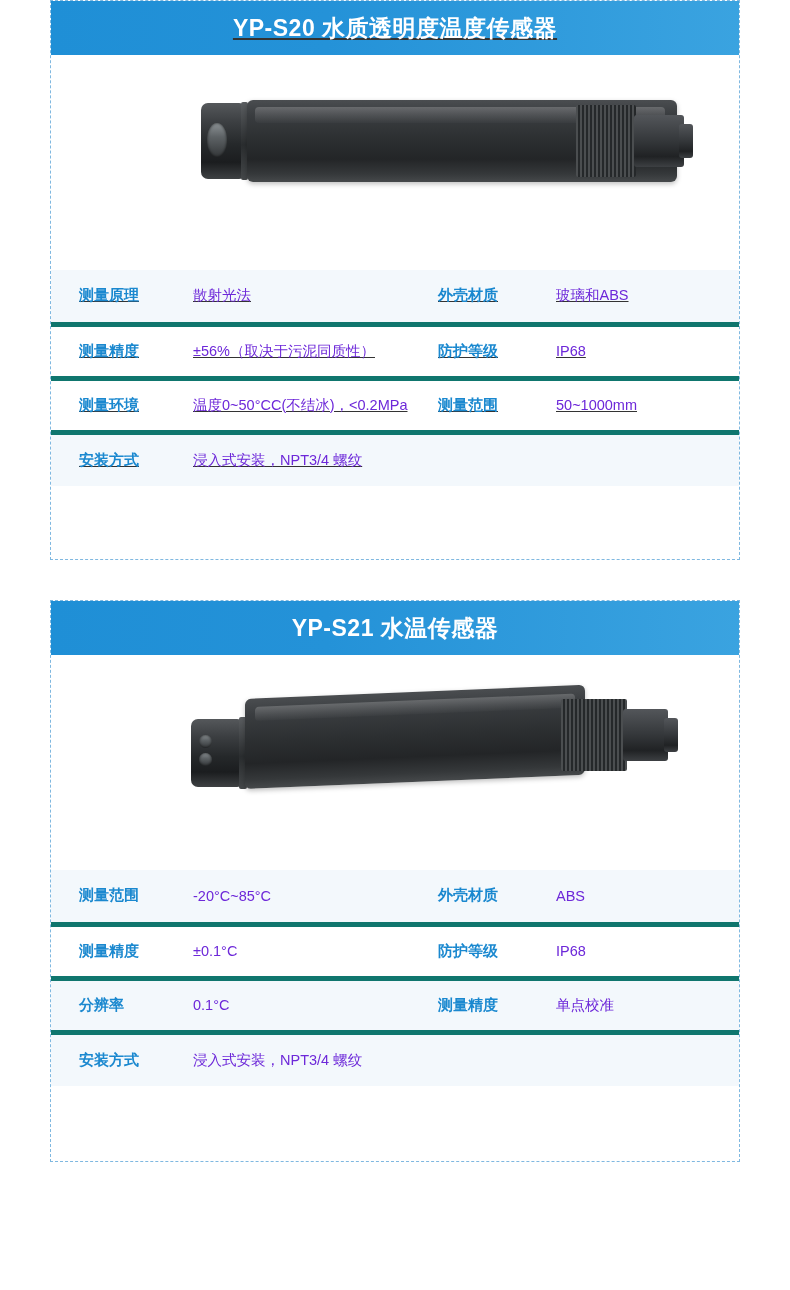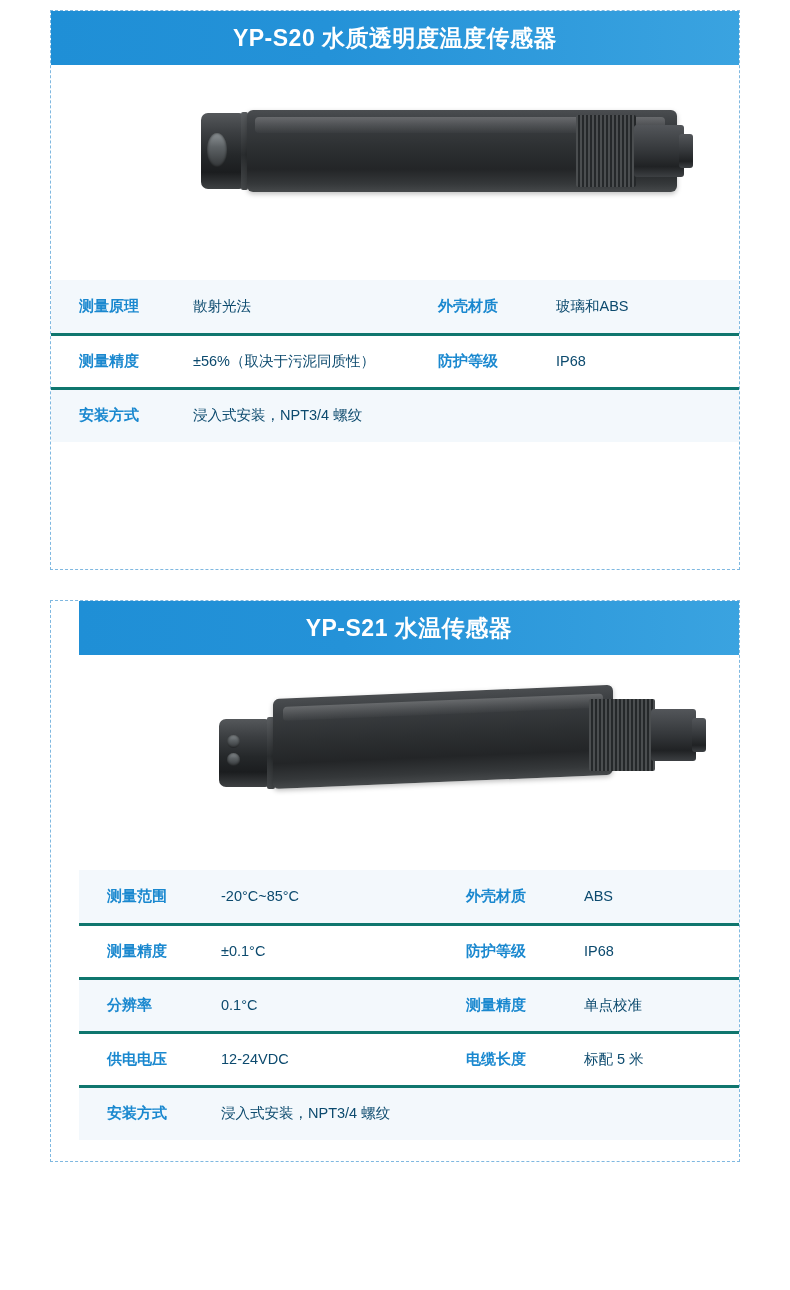--- a/index.html
+++ b/index.html
@@ -22,22 +22,22 @@
   }
 
   .product-card {
     position: absolute;
     left: 50px;
     width: 690px;
     border: 1px dashed #7fb8e0;
     box-sizing: border-box;
     background: #ffffff;
   }
-  #card-1 { top: 10px; height: 560px; }
-  #card-2 { top: 600px; height: 562px; padding-left: 28px; }
+  #card-1 { top: 0; height: 560px; text-decoration: underline; }
+  #card-2 { top: 600px; height: 562px; }
 
   .card-header {
     height: 54px;
     background: linear-gradient(to right, #1f8fd6 0%, #2492d8 40%, #3aa3e0 100%);
     display: flex;
     align-items: center;
     justify-content: center;
     color: #ffffff;
     font-size: 23px;
     font-weight: bold;
@@ -101,31 +101,31 @@
     width: 100%;
     border-collapse: collapse;
     font-size: 14.5px;
     margin: 0;
   }
   .spec-table tr { height: 54px; }
   .spec-table tr.alt { background: #f3f8fc; }
   .spec-table td {
     padding: 0;
     vertical-align: middle;
-    border-bottom: 3px solid #0f766e;
+    border-bottom: 5px solid #0f766e;
   }
   .spec-table tr:last-child td { border-bottom: none; }
   .lbl {
     color: #1a88cf;
     font-weight: bold;
     font-size: 15px;
     white-space: nowrap;
   }
   .val {
-    color: #0c4a6e;
+    color: #6d28d9;
     font-size: 14.5px;
   }
   td.lbl-1 { width: 110px; padding-left: 28px; }
   td.val-1 { width: 235px; padding-left: 4px; }
   td.lbl-2 { width: 110px; padding-left: 10px; }
   td.val-2 { padding-left: 8px; }
   td.val-wide { padding-left: 4px; }
 </style>
 </head>
 <body>
@@ -161,20 +161,26 @@
           <td class="val val-1">散射光法</td>
           <td class="lbl lbl-2">外壳材质</td>
           <td class="val val-2">玻璃和ABS</td>
         </tr>
         <tr>
           <td class="lbl lbl-1">测量精度</td>
           <td class="val val-1">±56%（取决于污泥同质性）</td>
           <td class="lbl lbl-2">防护等级</td>
           <td class="val val-2">IP68</td>
         </tr>
+        <tr>
+          <td class="lbl lbl-1">测量环境</td>
+          <td class="val val-1">温度0~50°CC(不结冰)，&lt;0.2MPa</td>
+          <td class="lbl lbl-2">测量范围</td>
+          <td class="val val-2">50~1000mm</td>
+        </tr>
         <tr class="alt">
           <td class="lbl lbl-1">安装方式</td>
           <td class="val val-wide" colspan="3">浸入式安装，NPT3/4 螺纹</td>
         </tr>
       </tbody>
     </table>
   </div>
 
   <div class="product-card" id="card-2">
     <div class="card-header">
@@ -212,26 +218,20 @@
           <td class="val val-1">±0.1°C</td>
           <td class="lbl lbl-2">防护等级</td>
           <td class="val val-2">IP68</td>
         </tr>
         <tr class="alt">
           <td class="lbl lbl-1">分辨率</td>
           <td class="val val-1">0.1°C</td>
           <td class="lbl lbl-2">测量精度</td>
           <td class="val val-2">单点校准</td>
         </tr>
-        <tr>
-          <td class="lbl lbl-1">供电电压</td>
-          <td class="val val-1">12-24VDC</td>
-          <td class="lbl lbl-2">电缆长度</td>
-          <td class="val val-2">标配 5 米</td>
-        </tr>
         <tr class="alt">
           <td class="lbl lbl-1">安装方式</td>
           <td class="val val-wide" colspan="3">浸入式安装，NPT3/4 螺纹</td>
         </tr>
       </tbody>
     </table>
   </div>
 
 </div>
 

